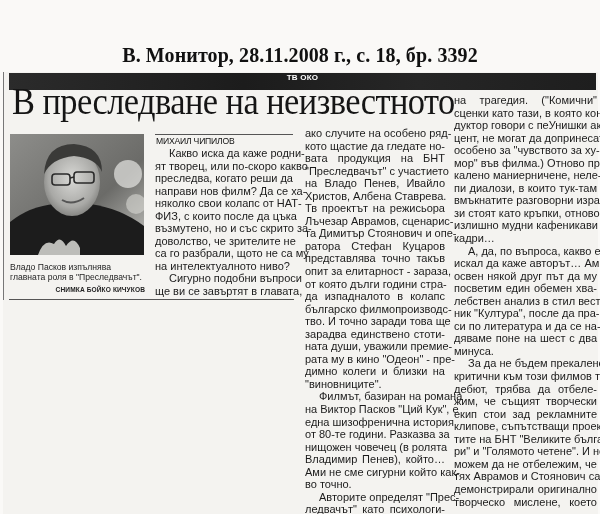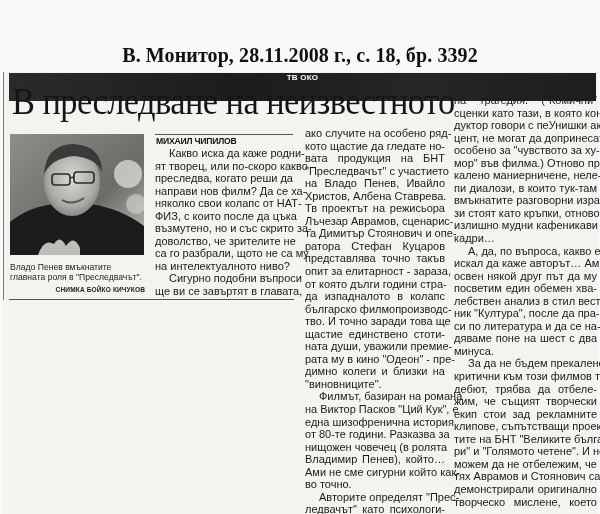--- a/index.html
+++ b/index.html
@@ -11,21 +11,21 @@
     position:absolute; left:0; top:44px; width:600px; text-align:center;
     font-family:"Liberation Serif", serif; font-weight:bold; font-size:20px; color:#111;
     letter-spacing:0.1px; padding-left:-20px;
   }
   .clip {
     position:absolute; left:3px; top:72px; width:595px; height:442px;
     background:#f4f3f0;
   }
   .clip-left-rule { position:absolute; left:3px; top:72px; width:1px; height:228px; background:#777; }
   .section-bar {
-    position:absolute; left:9px; top:73px; width:587px; height:28px;
+    position:absolute; left:9px; top:73px; width:587px; height:17px;
     background:linear-gradient(90deg,#2b2b2b,#1c1c1c 40%,#262626 70%,#1e1e1e);
     color:#fff; font-size:8px; font-weight:bold; line-height:10px; text-align:center;
     letter-spacing:0.2px;
   }
   .headline {
     position:absolute; left:12px; top:82px; width:440px;
     font-family:"Liberation Serif", serif; font-size:37px; line-height:40px; color:#151515;
     letter-spacing:-0.6px; white-space:nowrap; transform:scaleX(0.93); transform-origin:left top;
   }
   .photo {
@@ -40,21 +40,21 @@
     position:absolute; left:10px; top:286px; width:135px; text-align:right;
     font-size:6.6px; font-weight:bold; color:#222; letter-spacing:0.1px;
   }
   .bottom-rule { position:absolute; left:9px; top:299px; width:285px; height:1px; background:#555; }
   .col {
     position:absolute; font-size:11px; line-height:12.55px; color:#1b1b1b;
     text-align:justify; hyphens:manual;
   }
   .byline-rule { position:absolute; left:155px; top:134px; width:138px; height:1px; background:#555; }
   .byline {
-    position:absolute; left:156px; top:136px; font-size:8.6px; font-weight:bold; color:#111;
+    position:absolute; left:156px; top:136px; font-size:8.6px; font-weight:normal; color:#111;
     letter-spacing:-0.2px;
   }
   #col1 { left:155px; top:147px; width:138px; }
   #col2 { left:305px; top:127px; width:140px; }
   #col3 { left:454px; top:94px; width:143px; }
   .line { display:block; white-space:nowrap; text-align-last:justify; }
   .line.last { text-align-last:left; }
   .line.ind { padding-left:14px; }
 </style>
 </head>
@@ -90,21 +90,21 @@
     <ellipse cx="62" cy="48" rx="28" ry="34" fill="url(#face)"></ellipse>
     <path d="M34 40 Q36 10 64 10 Q92 12 92 38 Q86 24 64 22 Q42 24 34 40 Z" fill="#3a3a38"></path>
     <rect x="42" y="40" width="18" height="11" rx="3" fill="none" stroke="#2a2a2a" stroke-width="1.6"></rect>
     <rect x="64" y="38" width="20" height="11" rx="3" fill="none" stroke="#2a2a2a" stroke-width="1.6"></rect>
     <line x1="60" y1="44" x2="64" y2="43" stroke="#2a2a2a" stroke-width="1.4"></line>
     <path d="M52 66 Q62 72 74 64" stroke="#555" stroke-width="2" fill="none"></path>
     <path d="M28 121 Q34 104 44 110 Q50 100 56 112 Q64 100 70 114 L70 121 Z" fill="#bdbdb9"></path>
   </svg>
 </div>
 
-<div class="caption">Владо Пенев вмъкнатите главната роля в "Преследвачът".</div>
+<div class="caption">Владо Пасков изпълнява главната роля в "Преследвачът".</div>
 <div class="credit">СНИМКА БОЙКО КИЧУКОВ</div>
 <div class="bottom-rule"></div>
 
 <div class="byline-rule"></div>
 <div class="byline">МИХАИЛ ЧИПИЛОВ</div>
 
 <div class="col" id="col1">
     <span class="line ind">Какво иска да каже родни-</span>
     <span class="line">ят творец, или по-скоро какво</span>
     <span class="line">преследва, когато реши да</span>
@@ -128,21 +128,21 @@
     <span class="line">Тв проектът на режисьора</span>
     <span class="line">Лъчезар Аврамов, сценарис-</span>
     <span class="line">та Димитър Стоянович и опе-</span>
     <span class="line">ратора Стефан Куцаров</span>
     <span class="line">представлява точно такъв</span>
     <span class="line">опит за елитарност - зараза,</span>
     <span class="line">от която дълги години стра-</span>
     <span class="line">да изпадналото в колапс</span>
     <span class="line">българско филмопроизводс-</span>
     <span class="line">тво. И точно заради това ще</span>
-    <span class="line">щастие единствено стоти-</span>
+    <span class="line">зарадва единствено стоти-</span>
     <span class="line">ната души, уважили премие-</span>
     <span class="line">рата му в кино "Одеон" - пре-</span>
     <span class="line">димно колеги и близки на</span>
     <span class="line last">"виновниците".</span>
     <span class="line ind">Филмът, базиран на романа</span>
     <span class="line">на Виктор Пасков "Ций Кук", е</span>
     <span class="line">една шизофренична история</span>
     <span class="line">от 80-те години. Разказва за</span>
     <span class="line">нищожен човечец (в ролята</span>
     <span class="line">Владимир Пенев), който…</span>

